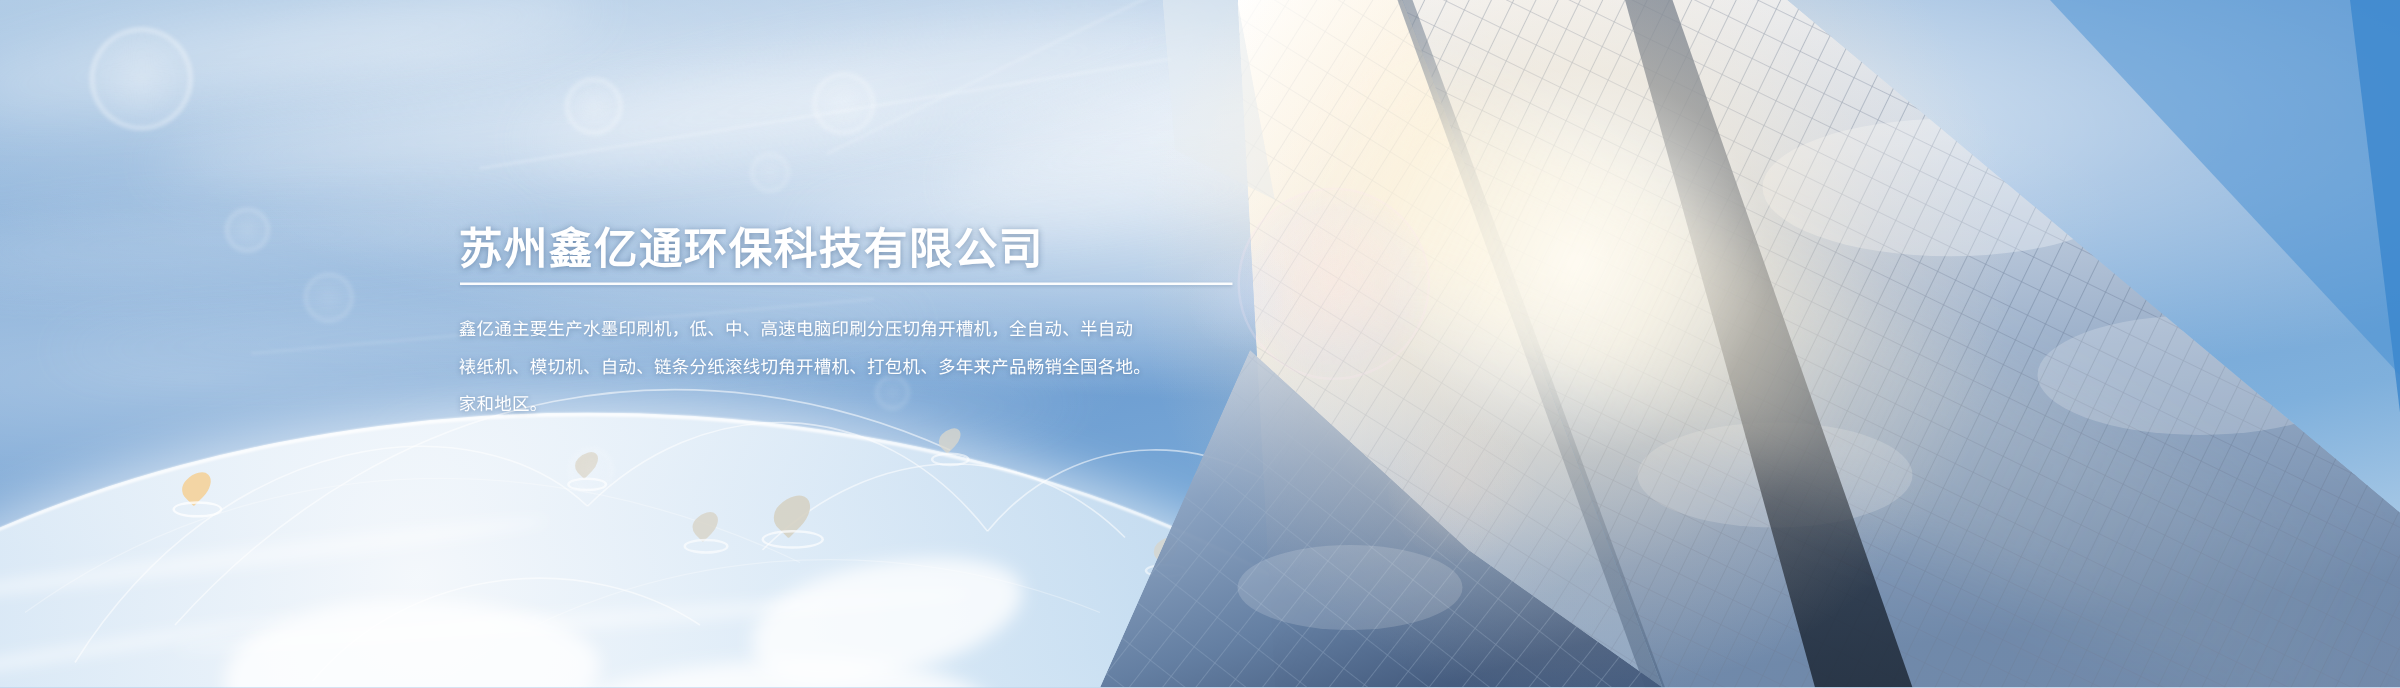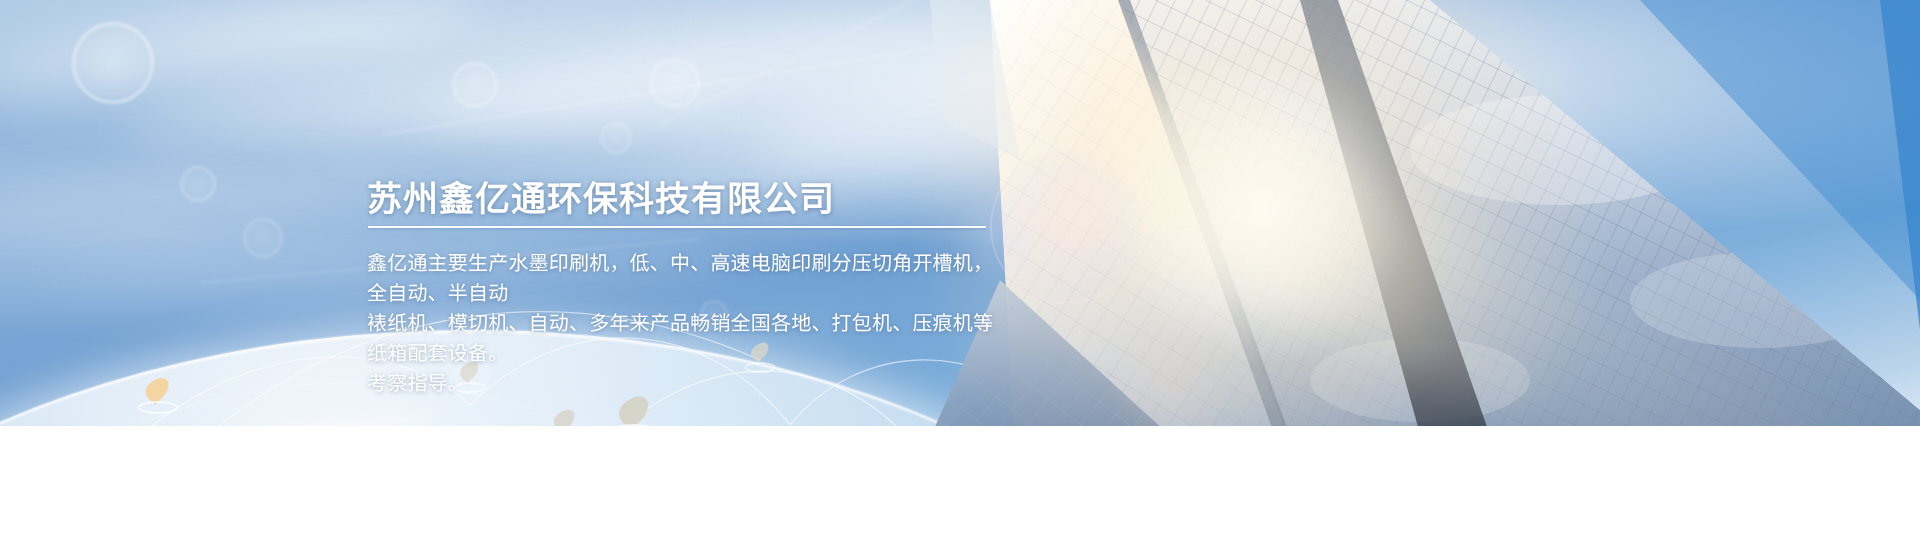--- a/index.html
+++ b/index.html
@@ -8,21 +8,21 @@
     padding: 0;
     background: #fff;
   }
   body {
     font-family: "Liberation Sans", "DejaVu Sans", sans-serif;
   }
 
   .banner {
     position: relative;
     width: 1920px;
-    height: 426px;
+    height: 550px;
     overflow: hidden;
     background: #7ea8d6;
   }
 
   
   .sky {
     position: absolute;
     inset: 0;
     background:
       radial-gradient(120% 90% at 62% 18%, rgba(255,255,255,0.95) 0%, rgba(255,255,255,0.55) 18%, rgba(255,255,255,0.0) 46%),
@@ -235,21 +235,21 @@
     opacity: .96;
     box-shadow: 0 1px 3px rgba(40,70,110,0.25);
   }
   .desc {
     position: absolute;
     top: 248px;
     left: 0;
     width: 640px;
     margin: 0;
     color: #ffffff;
-    font-size: 20px;
+    font-size: 14px;
     line-height: 30px;
     letter-spacing: 0.2px;
     text-shadow: 0 1px 4px rgba(40,70,110,0.40);
   }
   .desc p { margin: 0; }
 </style>
 </head>
 <body>
 
 <div class="banner">
@@ -437,18 +437,18 @@
   <div class="flare-ring fr8"></div>
 
   <div class="content">
 
     <h1 class="company-title">苏州鑫亿通环保科技有限公司</h1>
 
     <div class="divider"></div>
 
     <div class="desc">
       <p>鑫亿通主要生产水墨印刷机，低、中、高速电脑印刷分压切角开槽机，全自动、半自动</p>
-      <p>裱纸机、模切机、自动、多年来产品畅销全国各地、打包机、压痕机等纸箱配套设备。</p>
-      <p>考察指导。</p>
+      <p>裱纸机、模切机、自动、链条分纸滚线切角开槽机、打包机、多年来产品畅销全国各地。</p>
+      <p>家和地区。</p>
     </div>
   </div>
 
 </div>
 
 </body></html>

